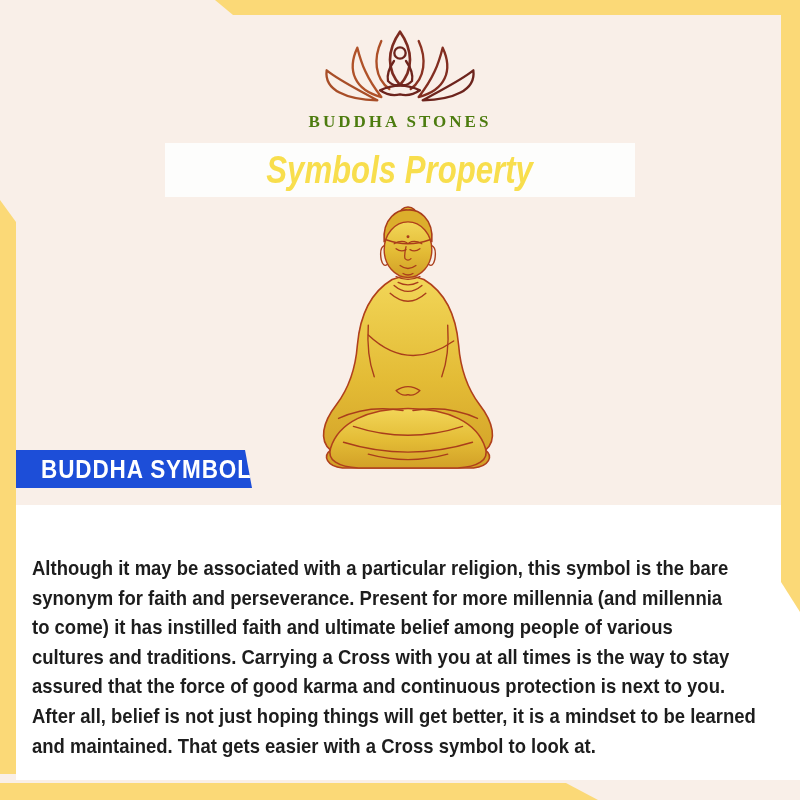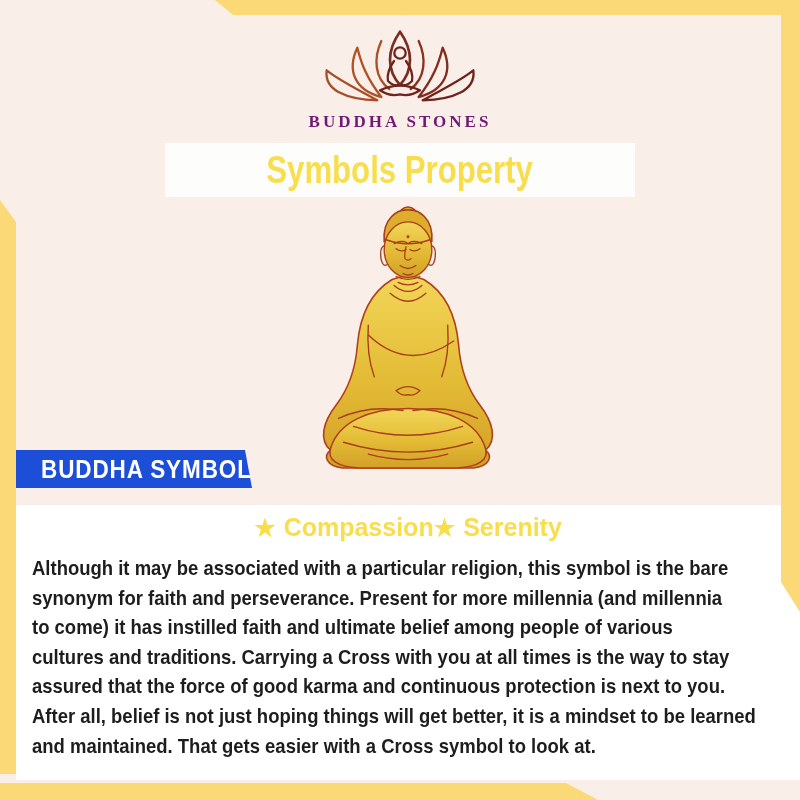--- a/index.html
+++ b/index.html
@@ -16,26 +16,26 @@
     clip-path:polygon(0 0,19px 0,19px 612px,0 582px);}
   .left-ribbon{left:0;top:200px;width:16px;height:574px;
     clip-path:polygon(0 0,16px 22px,16px 574px,0 574px);}
   .bottom-band{left:0;top:783px;width:598px;height:17px;
     clip-path:polygon(0 0,566px 0,598px 17px,0 17px);}
   
   .logo{position:absolute;left:320px;top:28px;width:160px;height:82px;}
   .wordmark{
     position:absolute;left:0;top:112px;width:800px;text-align:center;
     font-family:"Liberation Serif",serif;font-size:17px;font-weight:bold;
-    letter-spacing:3px;color:#701a75;
+    letter-spacing:3px;color:#4d7c0f;
   }
   
   .title-banner{
     position:absolute;left:165px;top:143px;width:470px;height:54px;
-    background:#fdfdfc;display:flex;align-items:center;justify-content:center;
+    background:#fdfdfc;display:flex;align-items:center;justify-content:center;font-style:italic;
   }
   .page-title{
     display:inline-block;transform:scaleX(0.82);transform-origin:center;
     font-size:38px;font-weight:bold;color:#f8de4d;white-space:nowrap;
   }
   
   .hero{position:absolute;left:308px;top:206px;width:200px;height:268px;}
   
   .label-ribbon{
     position:absolute;left:16px;top:450px;width:236px;height:38px;
@@ -136,23 +136,20 @@
     <path d="M88 186 Q100 178 112 186 Q106 192 100 190 Q94 192 88 186 Z" fill="none" stroke="#a93d1b" stroke-width="1.4"></path>
     <path d="M30 214 Q60 200 95 206 M170 214 Q140 200 105 206" fill="none" stroke="#a93d1b" stroke-width="1.4"></path>
     <path d="M45 222 Q100 240 155 222 M35 238 Q100 258 165 238 M60 250 Q100 261 140 250" fill="none" stroke="#a93d1b" stroke-width="1.4"></path>
   </svg>
 
   <div class="label-ribbon">
     <span class="label-text">BUDDHA SYMBOL</span>
   </div>
 
   <div class="panel">
-    <div class="traits-line">
-      <span class="star">★</span><span class="gap"></span><span>Compassion</span><span class="star">★</span><span class="gap"></span><span>Serenity</span>
-    </div>
     <div class="para-wrap">
       <div class="para-line">Although it may be associated with a particular religion, this symbol is the bare</div>
       <div class="para-line">synonym for faith and perseverance. Present for more millennia (and millennia</div>
       <div class="para-line">to come) it has instilled faith and ultimate belief among people of various</div>
       <div class="para-line">cultures and traditions. Carrying a Cross with you at all times is the way to stay</div>
       <div class="para-line">assured that the force of good karma and continuous protection is next to you.</div>
       <div class="para-line">After all, belief is not just hoping things will get better, it is a mindset to be learned</div>
       <div class="para-line">and maintained. That gets easier with a Cross symbol to look at.</div>
     </div>
   </div>

